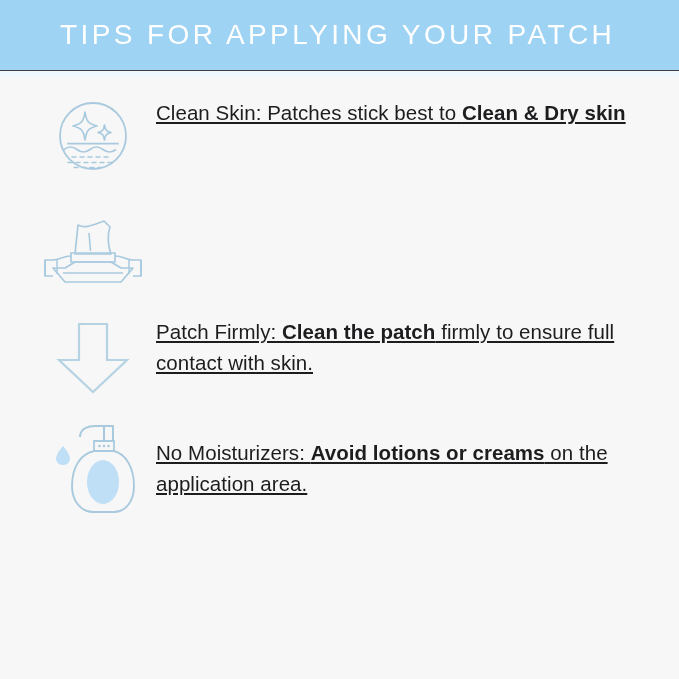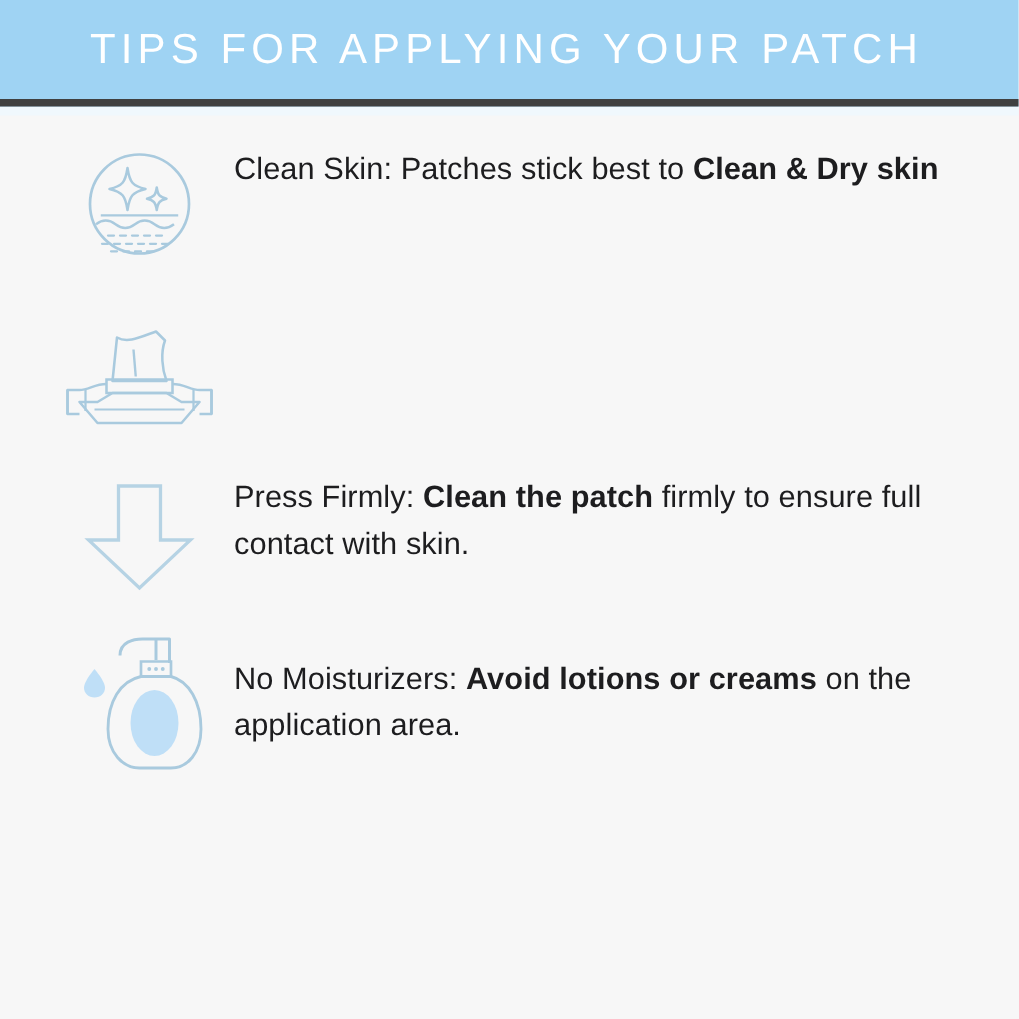--- a/index.html
+++ b/index.html
@@ -22,21 +22,21 @@
   }
 
   
   .header {
     position: relative;
     height: 71px;
     background: #9fd3f3;
     display: flex;
     align-items: center;
     box-sizing: border-box;
-    border-bottom: 5px solid #404040;
+    border-bottom: 1px solid #404040;
   }
   .header-title {
     color: #ffffff;
     font-size: 28px;
     font-weight: 300;
     letter-spacing: 3.4px;
     text-transform: uppercase;
     padding-left: 60px;
     white-space: nowrap;
     line-height: 1;
@@ -68,20 +68,21 @@
   }
   .tip-text {
     flex: 1 1 auto;
     color: #1d1d1f;
     font-size: 20.5px;
     line-height: 1.52;
     font-weight: 400;
     letter-spacing: 0.05px;
     padding-top: 2px;
     max-width: 478px;
+    text-decoration: underline;
   }
   .tip-text b {
     font-weight: 700;
   }
 
   
   .row-1 { margin-top: 0px; }
   .row-2 { margin-top: 37px; }
   .row-3 { margin-top: 34px; }
   .row-4 { margin-top: 26px; }
@@ -161,21 +162,21 @@
     </div>
 
 
     <div class="tip-row row-4">
       <div class="tip-icon">
         <svg width="80" height="76" viewBox="0 0 80 76" fill="none">
           <path d="M26 4 H54 V40 H74 L40 72 L6 40 H26 Z" stroke="#b6d3e4" stroke-width="2.2" fill="none" stroke-linejoin="miter"></path>
         </svg>
       </div>
       <div class="tip-text">
-        <span>Press Firmly: </span><b>Clean the patch</b><span> firmly to ensure full contact with skin.</span>
+        <span>Patch Firmly: </span><b>Clean the patch</b><span> firmly to ensure full contact with skin.</span>
       </div>
     </div>
 
     <div class="tip-row row-5">
       <div class="tip-icon">
         <svg width="86" height="96" viewBox="0 0 86 96" fill="none">
 
           <path d="M30 17 C30 8 39 6 45 6 H63 V22" stroke="#a9cade" stroke-width="2" fill="none" stroke-linejoin="round"></path>
           <path d="M54 6 V20" stroke="#a9cade" stroke-width="2"></path>
 

